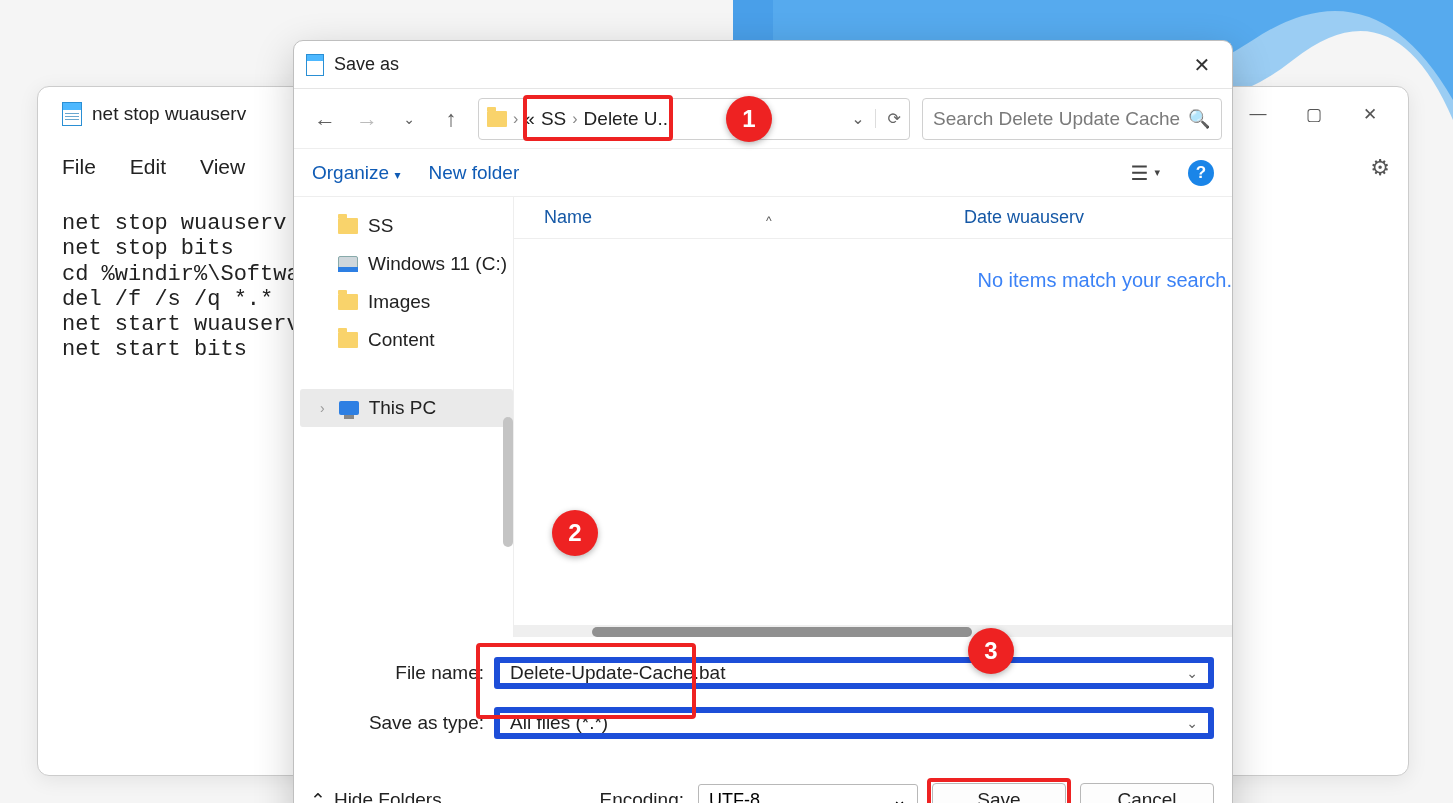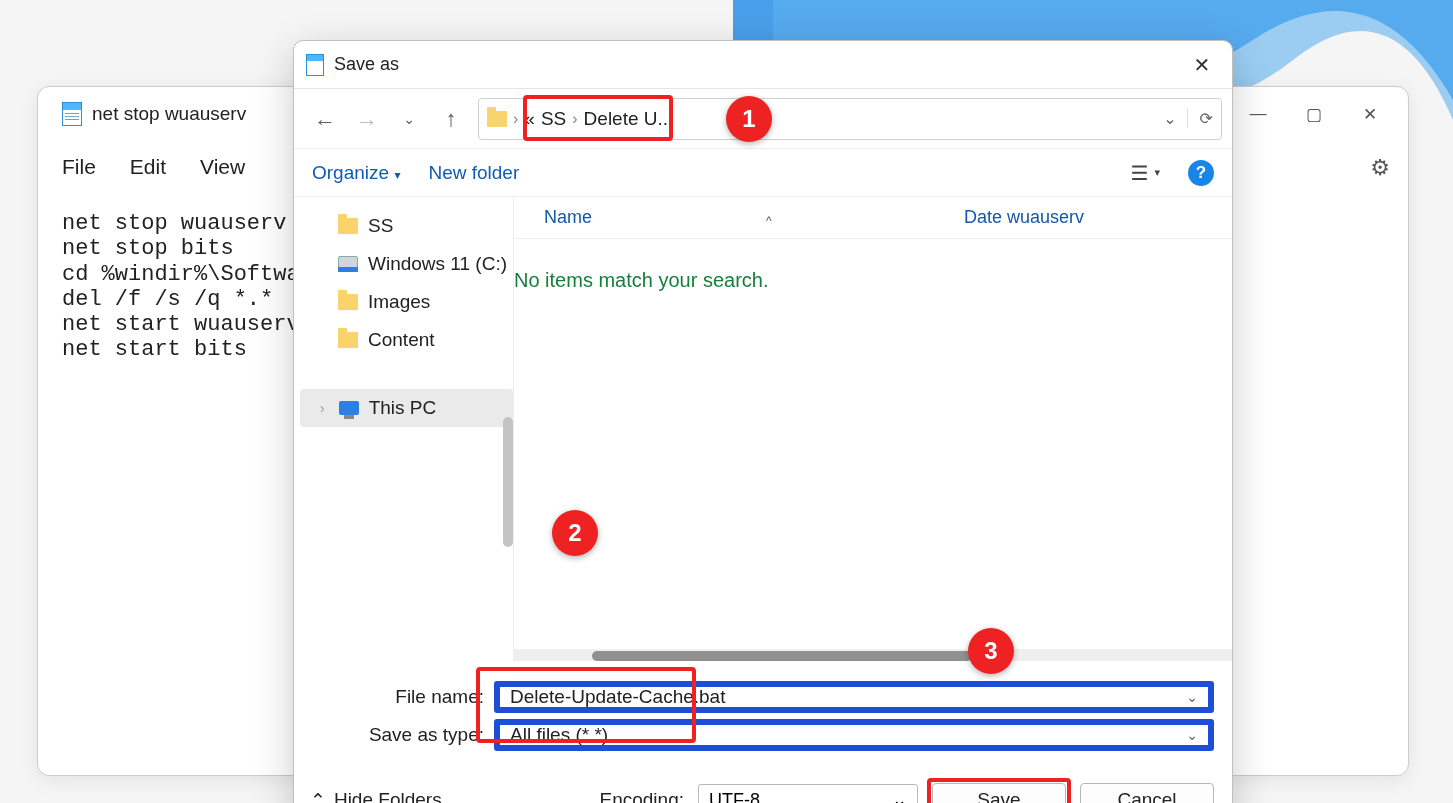--- a/index.html
+++ b/index.html
@@ -67,26 +67,26 @@
   .drive-ic::after { content:""; position:absolute; bottom:-1px; left:-1px; right:-1px; height:5px; background:#2d7fe3; }
   .pc-ic { width:20px; height:14px; background:#2d7fe3; border-radius:2px; position:relative; flex:0 0 auto; }
   .pc-ic::after { content:""; position:absolute; bottom:-4px; left:5px; width:10px; height:4px; background:#888; }
   .tree-scroll { position:absolute; right:0; top:220px; width:10px; height:130px; background:#c4c4c4; border-radius:5px; }
   .tree .chev-r { color:#999; margin-right:4px; font-size:14px; }
   
   .filelist { flex:1; position:relative; background:#fff; }
   .fl-header { display:flex; padding: 10px 30px; color:#1558a6; font-size: 18px; border-bottom: 1px solid #eee; }
   .fl-header .name { flex:0 0 420px; display:flex; align-items:flex-end; gap:14px; }
   .fl-header .up { font-size:12px; color:#555; margin-left: 160px; }
-  .fl-empty { text-align:left; color:#15803d; font-size: 20px; padding: 30px 0; }
+  .fl-empty { text-align:right; color:#3b82f6; font-size: 20px; padding: 30px 0; }
   .fl-hscroll { position:absolute; bottom:0; left:78px; width:380px; height:10px; background:#909090; border-radius:5px; }
   .fl-hscroll-track { position:absolute; bottom:0; left:0; right:0; height:12px; background:#efefef; }
   
   .dlg-fields { padding: 20px 18px 8px 18px; position: relative; }
-  .frow { display:flex; align-items:center; margin-bottom: 6px; }
+  .frow { display:flex; align-items:center; margin-bottom: 18px; }
   .frow label { width: 182px; text-align:right; padding-right: 10px; font-size: 19px; color:#222; }
   .frow .combo { flex:1; height: 32px; border:6px solid #1d4ed8; border-radius:3px; display:flex; align-items:center; padding: 0 10px; font-size: 19px; color:#222; }
   .frow .combo .dd { margin-left:auto; color:#666; font-size:14px; }
   
   .dlg-footer { display:flex; align-items:center; padding: 18px 18px 18px 10px; gap: 14px; }
   .hide-folders { display:flex; align-items:center; gap:8px; font-size: 19px; color:#222; padding-left:6px; }
   .enc-label { margin-left:auto; font-size: 19px; color:#222; }
   .enc-combo { width: 220px; height: 32px; border:1px solid #b8b8b8; border-radius:3px; display:flex; align-items:center; padding:0 10px; font-size:18px; }
   .btn { width: 134px; height: 34px; border:1px solid #b8b8b8; border-radius:4px; background:#fdfdfd; display:flex; align-items:center; justify-content:center; font-size: 19px; color:#222; }
   
@@ -144,20 +144,24 @@
       <span class="folder-ic"></span>
       <span class="sep">›</span>
       <span class="crumb">«</span>
       <span class="crumb">SS</span>
       <span class="sep">›</span>
       <span class="crumb">Delete U...</span>
       <span class="chev">⌄</span>
       <span class="refresh">⟳</span>
       <div class="red-box-1" style="left:44px; top:-4px; width:150px; height:46px;"></div>
     </div>
+    <div class="search">
+      <span>Search Delete Update Cache</span>
+      <span class="mag">🔍</span>
+    </div>
   </div>
 
   <div class="dlg-toolbar">
     <span class="org"><span>Organize</span> <span style="font-size:12px">▾</span></span>
     <span class="org">New folder</span>
     <div class="right">
       <span class="view">☰ <span style="font-size:11px">▾</span></span>
       <span class="help">?</span>
     </div>
   </div>

